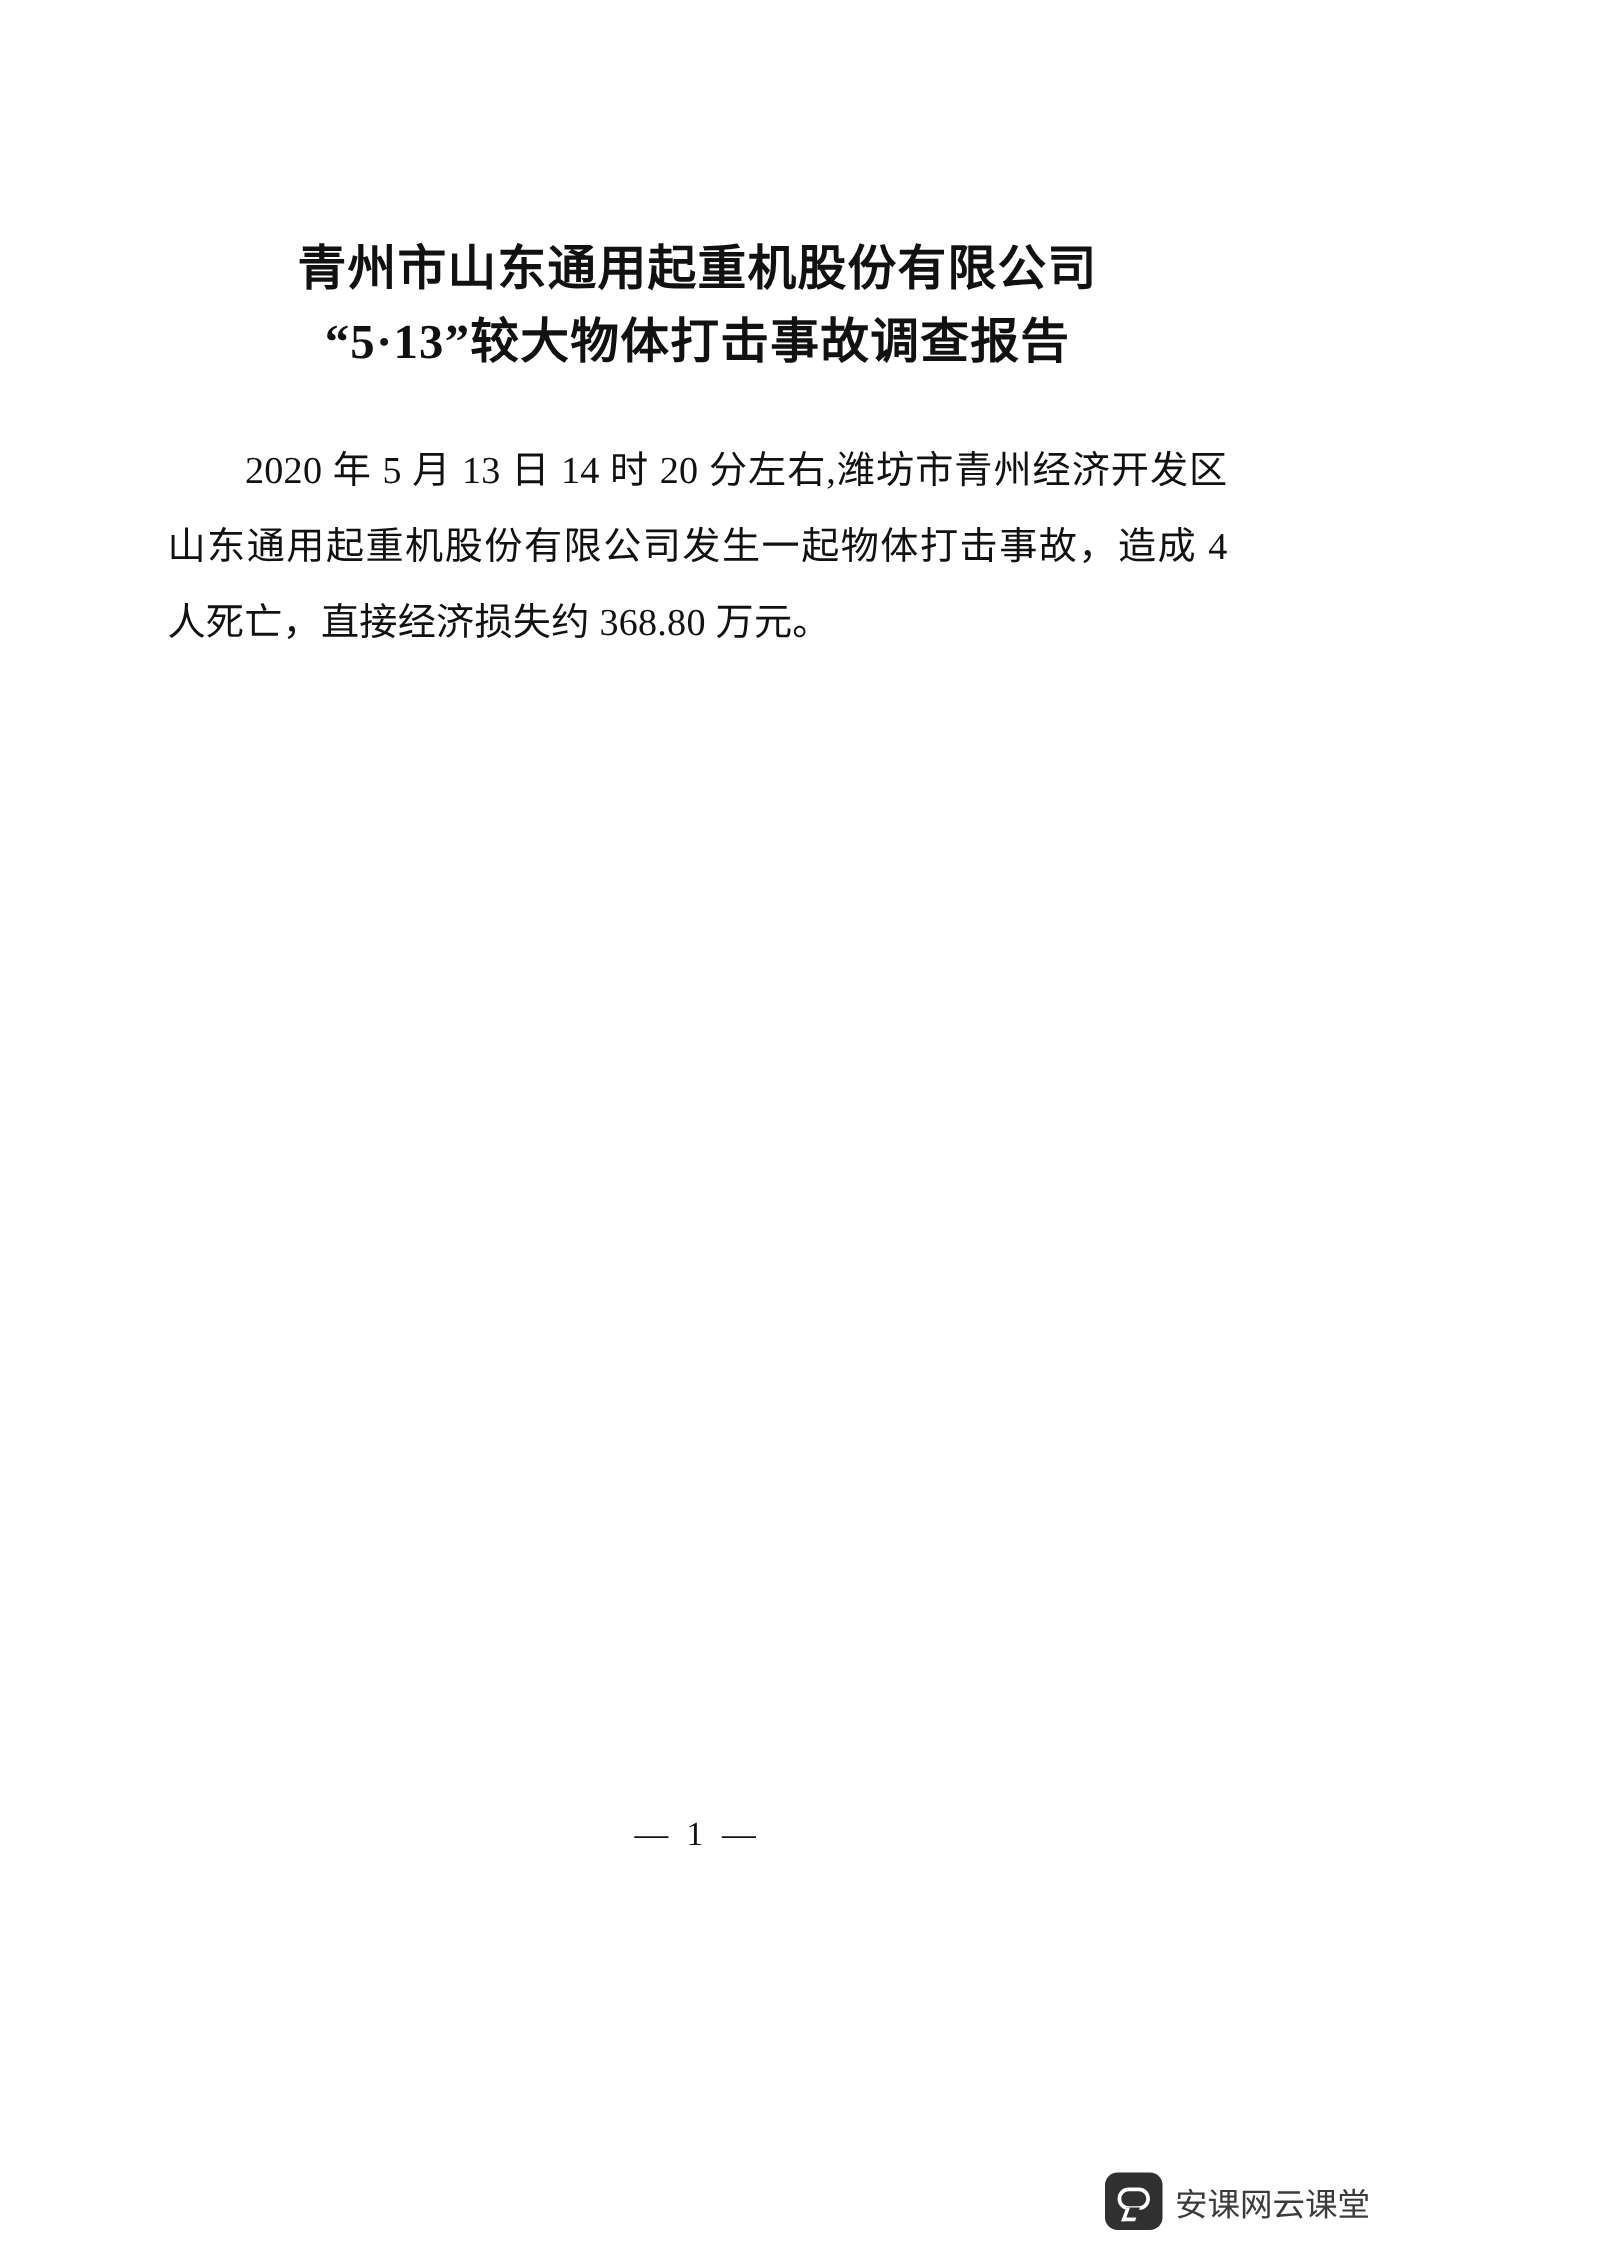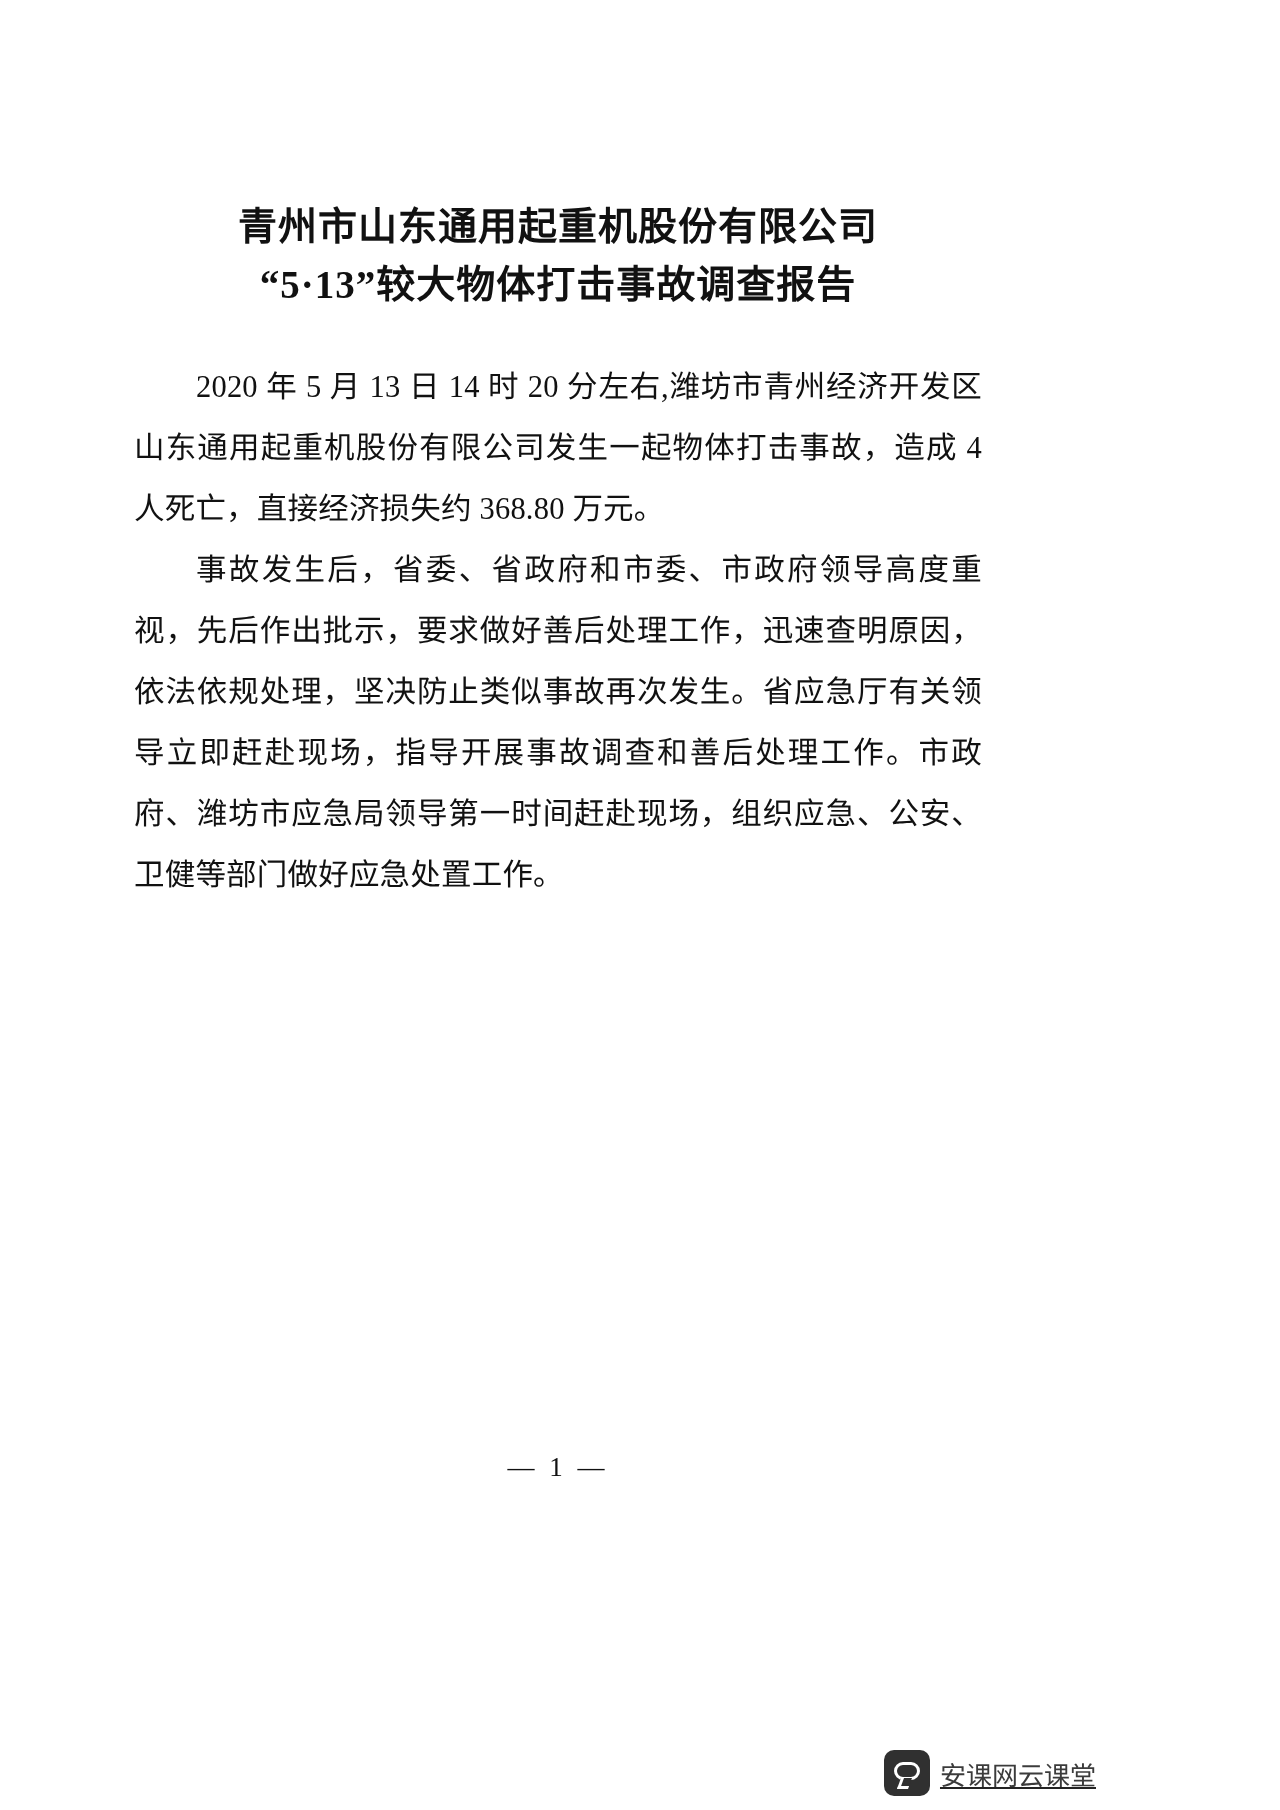--- a/index.html
+++ b/index.html
@@ -16,21 +16,21 @@
     color: #111111;
     overflow: hidden;
   }
 
   .page {
     position: absolute;
     top: 0; left: 0;
     width: 1116px;
     height: 1810px;
     box-sizing: border-box;
-    padding: 12px;
+    padding: 1px;
   }
 
   .doc-title {
     margin: 0;
     padding-top: 186px;
     text-align: center;
     font-size: 39px;
     font-weight: 700;
     line-height: 1.48;
     letter-spacing: 1px;
@@ -65,26 +65,25 @@
     top: 1452px;
     text-align: center;
     font-size: 27px;
     letter-spacing: 4px;
     font-family: "Liberation Serif", "DejaVu Serif", serif;
   }
 
   .watermark {
     position: absolute;
     right: 20px;
-    bottom: 14px;
+    bottom: 26px;
     display: flex;
     align-items: center;
     gap: 10px;
     opacity: 0.92;
-    text-decoration: underline;
   }
   .wm-logo {
     width: 46px;
     height: 46px;
     border-radius: 10px;
     background: #1f1f1f;
     position: relative;
     flex: 0 0 auto;
   }
   .wm-logo:before {
@@ -118,21 +117,20 @@
 
 <div class="page">
 
   <h1 class="doc-title">
     <span class="line">青州市山东通用起重机股份有限公司</span>
     <span class="line">“5·13”较大物体打击事故调查报告</span>
   </h1>
 
   <div class="body-area">
     <p class="para">2020 年 5 月 13 日 14 时 20 分左右,潍坊市青州经济开发区山东通用起重机股份有限公司发生一起物体打击事故，造成 4 人死亡，直接经济损失约 368.80 万元。</p>
-    <p class="para">事故发生后，省委、省政府和市委、市政府领导高度重视，先后作出批示，要求做好善后处理工作，迅速查明原因，依法依规处理，坚决防止类似事故再次发生。省应急厅有关领导立即赶赴现场，指导开展事故调查和善后处理工作。市政府、潍坊市应急局领导第一时间赶赴现场，组织应急、公安、卫健等部门做好应急处置工作。</p>
   </div>
 
   <div class="page-number">— 1 —</div>
 
   <div class="watermark">
     <span class="wm-logo"></span>
     <span class="wm-text">安课网云课堂</span>
   </div>
 
 </div>

